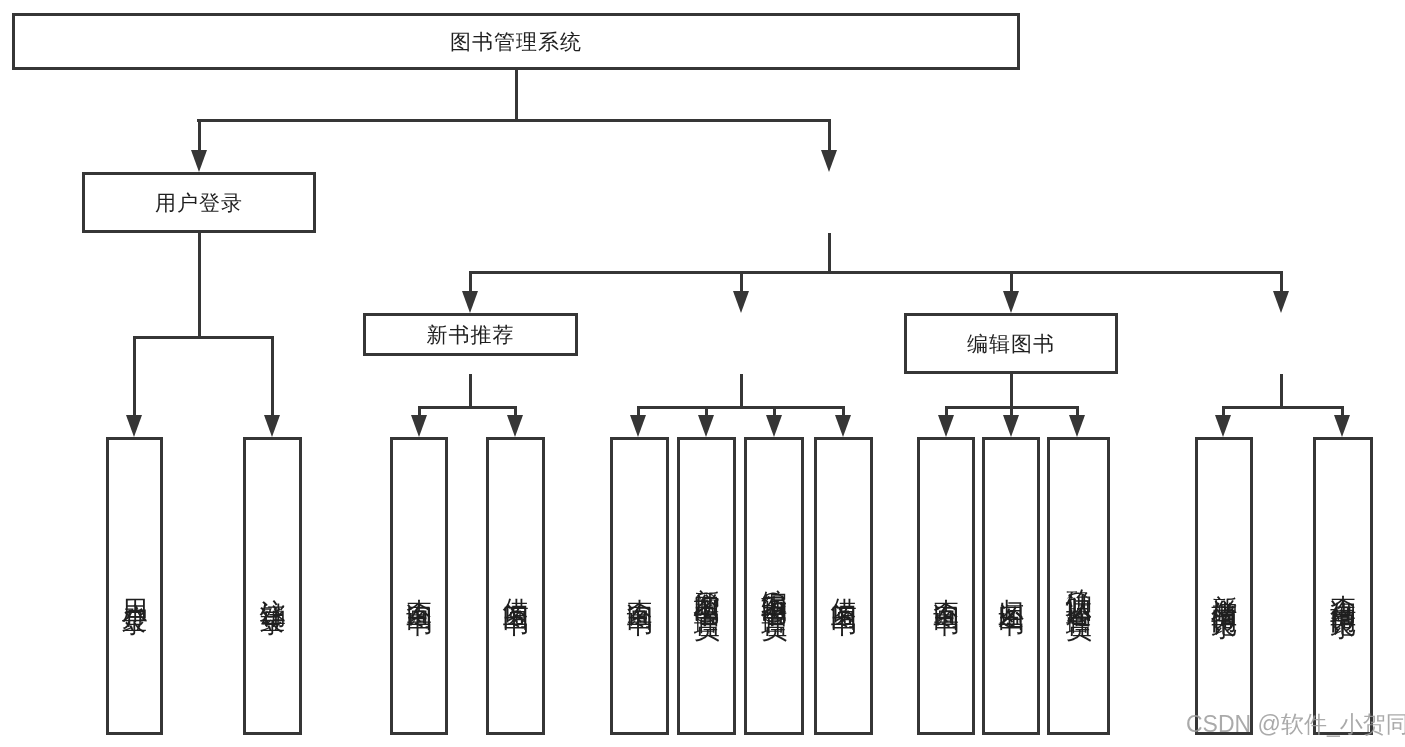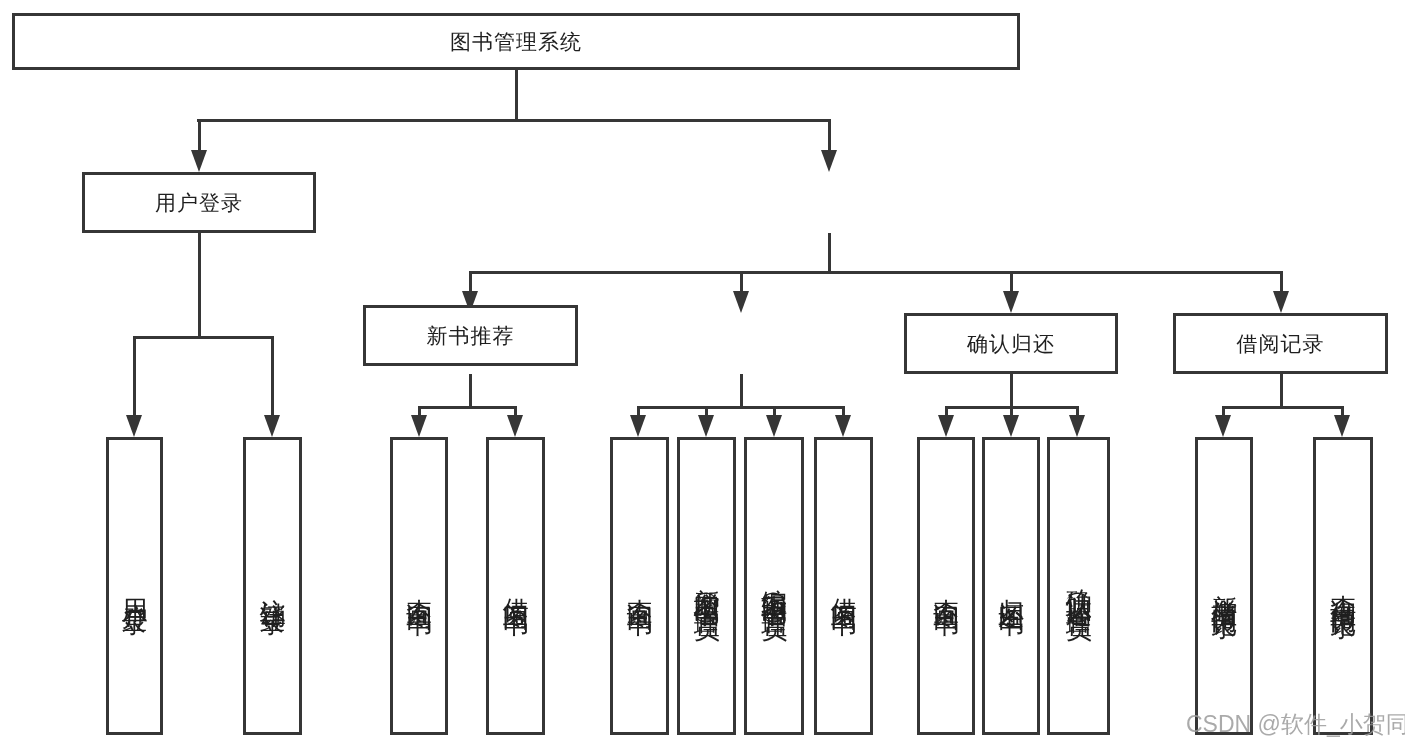--- a/index.html
+++ b/index.html
@@ -75,23 +75,22 @@
   <div class="hline" style="left:469px;top:271px;width:813px"></div>
   <div class="vline" style="left:469px;top:271px;height:22px"></div>
   <div class="arrow" style="left:462px;top:291px"></div>
   <div class="vline" style="left:740px;top:271px;height:22px"></div>
   <div class="arrow" style="left:733px;top:291px"></div>
   <div class="vline" style="left:1010px;top:271px;height:22px"></div>
   <div class="arrow" style="left:1003px;top:291px"></div>
   <div class="vline" style="left:1280px;top:271px;height:22px"></div>
   <div class="arrow" style="left:1273px;top:291px"></div>
 
-  <div class="box hbox" style="left:363px;top:305px;width:215px;height:61px">新书推荐</div>
-  <div class="box hbox" style="left:904px;top:313px;width:214px;height:61px">确认归还</div>
-  <div class="box hbox" style="left:1173px;top:313px;width:215px;height:61px">借阅记录</div>
+  <div class="box hbox" style="left:363px;top:313px;width:215px;height:43px">新书推荐</div>
+  <div class="box hbox" style="left:904px;top:313px;width:214px;height:61px">编辑图书</div>
 
   <div class="vline" style="left:469px;top:374px;height:35px"></div>
   <div class="hline" style="left:418px;top:406px;width:99px"></div>
   <div class="vline" style="left:418px;top:406px;height:12px"></div>
   <div class="arrow" style="left:411px;top:415px"></div>
   <div class="vline" style="left:514px;top:406px;height:12px"></div>
   <div class="arrow" style="left:507px;top:415px"></div>
 
   <div class="vline" style="left:740px;top:374px;height:35px"></div>
   <div class="hline" style="left:637px;top:406px;width:208px"></div>

